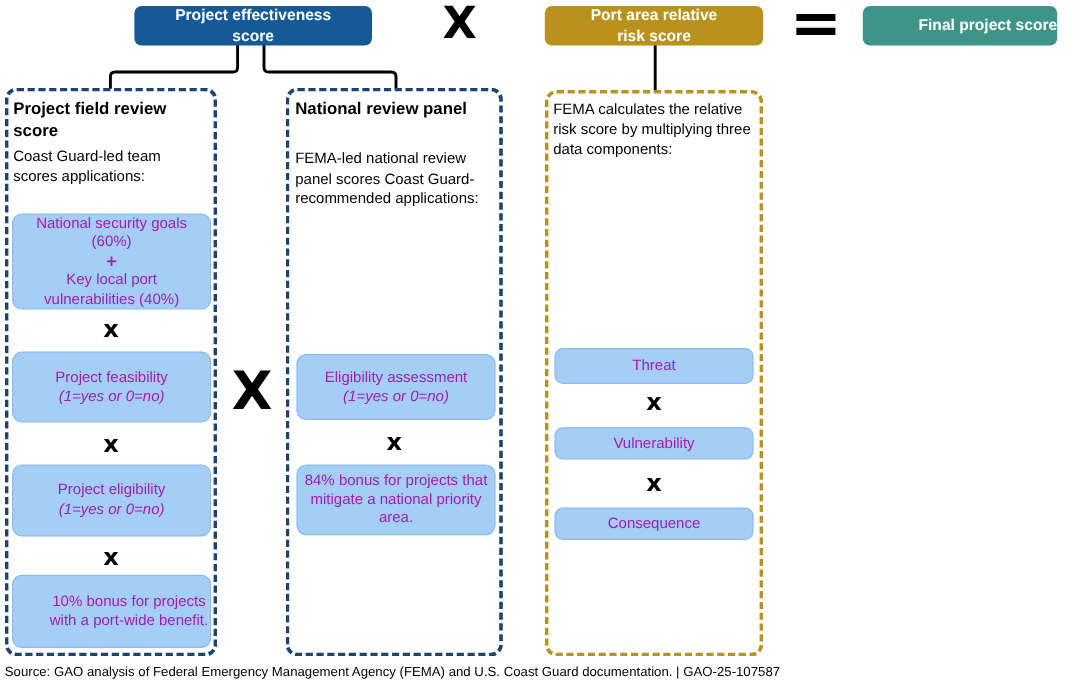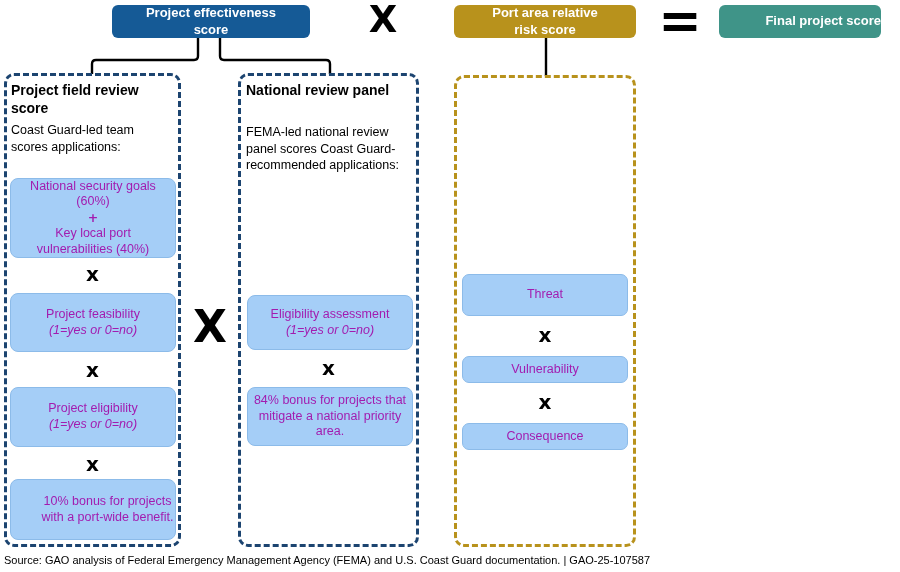--- a/index.html
+++ b/index.html
@@ -170,22 +170,23 @@
   </div>
 
   <div class="op op-small-x" style="left:238px; top:355px; width:181px; height:26px;">x</div>
 
   <div class="bluebox" style="left:247px; top:387px; width:166px; height:59px;">
     <span class="main-line" style="max-width:155px;">84% bonus for projects that mitigate a national priority area.</span>
   </div>
 
   <div class="dashed-col dashed-gold" style="left:454px; top:75px; width:176px; height:466px;"></div>
 
-
-  <div class="bluebox" style="left:462px; top:274px; width:166px; height:42px; border-radius:7px;">
+  <div class="col-intro" style="left:461px; top:83px; width:172px;">FEMA calculates the relative risk score by multiplying three data components:</div>
+
+  <div class="bluebox" style="left:462px; top:290px; width:166px; height:30px; border-radius:7px;">
     <span class="main-line">Threat</span>
   </div>
 
   <div class="op op-small-x" style="left:454px; top:322px; width:182px; height:26px;">x</div>
 
   <div class="bluebox" style="left:462px; top:356px; width:166px; height:27px; border-radius:7px;">
     <span class="main-line">Vulnerability</span>
   </div>
 
   <div class="op op-small-x" style="left:454px; top:389px; width:182px; height:26px;">x</div>

